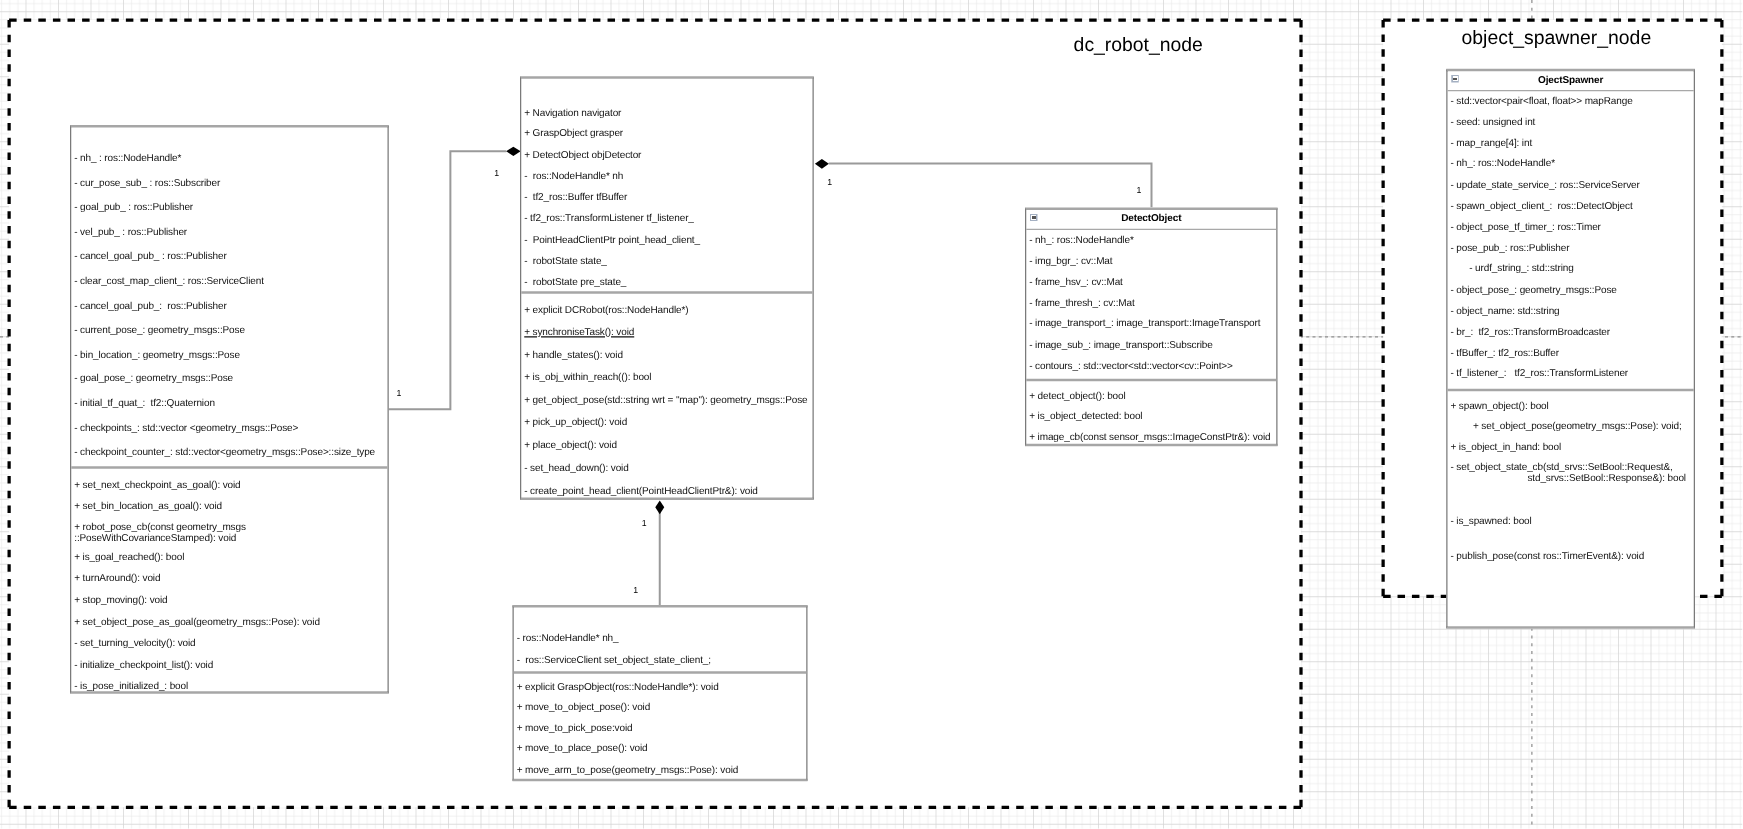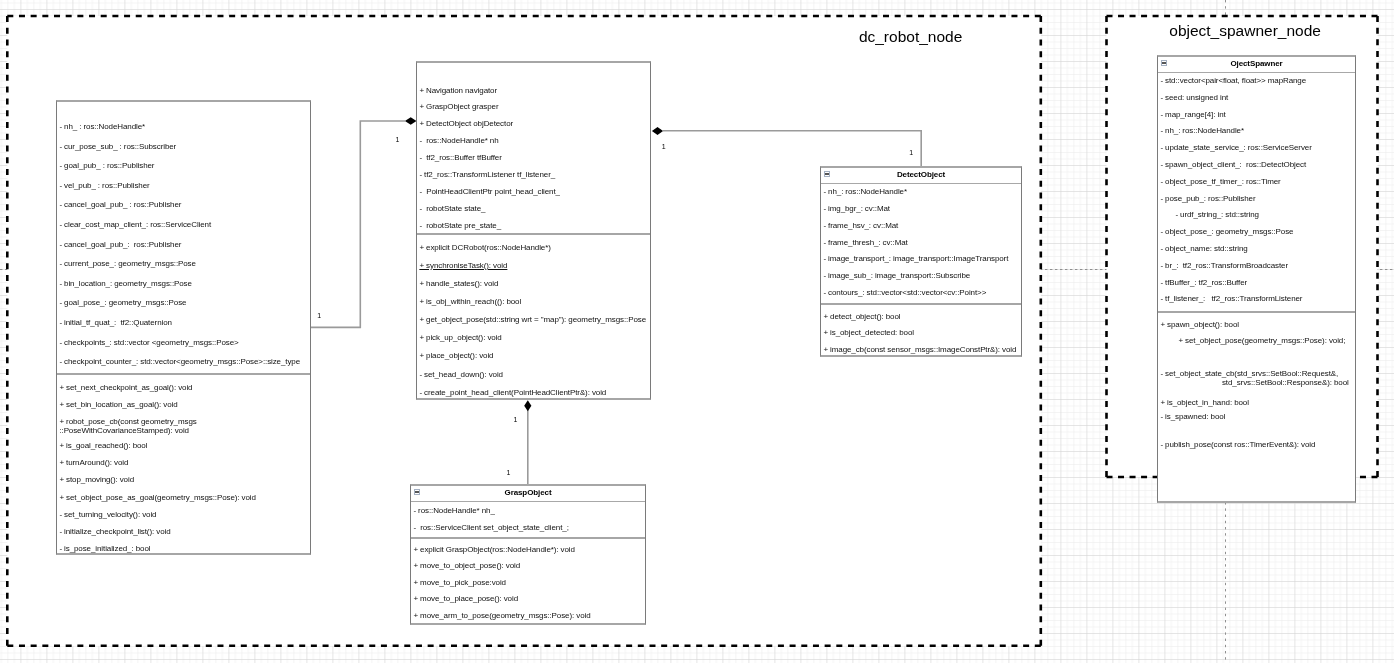--- a/index.html
+++ b/index.html
@@ -142,28 +142,20 @@
         <div class="row" style="position: absolute; left: 0px; top: 101.1px; line-height: 9.2px;">- contours_: std::vector&lt;std::vector&lt;cv::Point&gt;&gt;</div>
       </div>
       <div class="sec" style="position: absolute; left: 0px; right: 0px; top: 143.5px;">
         <div class="row" style="position: absolute; left: 0px; top: 0px; line-height: 9.2px;">+ detect_object(): bool</div>
         <div class="row" style="position: absolute; left: 0px; top: 16.6px; line-height: 9.2px;">+ is_object_detected: bool</div>
         <div class="row" style="position: absolute; left: 0px; top: 33.2px; line-height: 9.2px;">+ image_cb(const sensor_msgs::ImageConstPtr&amp;): void</div>
       </div>
       <div style="position: absolute; left: 0px; right: 0px; top: 134.5px; height: 2px; background: rgb(166, 166, 166);"></div>
     </div>
     <div class="cls" style="left: 410px; top: 484px; width: 236px; height: 141px;">
-      <div class="cls-hdr" style="height: 16px;">
-        <span class="cls-icon"><svg width="6" height="6" viewBox="0 0 6 6" shape-rendering="crispEdges">
-            <rect x="0" y="0" width="6" height="6" fill="#a4b0c2"></rect>
-            <rect x="1" y="1" width="4" height="4" fill="#ffffff"></rect>
-            <rect x="1.3" y="2.1" width="3.4" height="1.9" fill="#565656"></rect>
-          </svg></span>
-        <span class="cls-title">GraspObject</span>
-      </div>
       <div class="sec" style="position: absolute; left: 0px; right: 0px; top: 20px;">
         <div class="row" style="position: absolute; left: 0px; top: 0px; line-height: 9.2px;">- ros::NodeHandle* nh_</div>
         <div class="row" style="position: absolute; left: 0px; top: 17px; line-height: 9.2px;">-  ros::ServiceClient set_object_state_client_;</div>
       </div>
       <div class="sec" style="position: absolute; left: 0px; right: 0px; top: 58.8px;">
         <div class="row" style="position: absolute; left: 0px; top: 0px; line-height: 9.2px;">+ explicit GraspObject(ros::NodeHandle*): void</div>
         <div class="row" style="position: absolute; left: 0px; top: 16.55px; line-height: 9.2px;">+ move_to_object_pose(): void</div>
         <div class="row" style="position: absolute; left: 0px; top: 33.1px; line-height: 9.2px;">+ move_to_pick_pose:void</div>
         <div class="row" style="position: absolute; left: 0px; top: 49.65px; line-height: 9.2px;">+ move_to_place_pose(): void</div>
         <div class="row" style="position: absolute; left: 0px; top: 66.2px; line-height: 9.2px;">+ move_arm_to_pose(geometry_msgs::Pose): void</div>
@@ -191,21 +183,21 @@
         <div class="row" style="position: absolute; left: 0px; top: 134.4px; line-height: 8.6px; margin-left: 15px;">- urdf_string_: std::string</div>
         <div class="row" style="position: absolute; left: 0px; top: 151.2px; line-height: 8.6px;">- object_pose_: geometry_msgs::Pose</div>
         <div class="row" style="position: absolute; left: 0px; top: 168px; line-height: 8.6px;">- object_name: std::string</div>
         <div class="row" style="position: absolute; left: 0px; top: 184.8px; line-height: 8.6px;">- br_:  tf2_ros::TransformBroadcaster</div>
         <div class="row" style="position: absolute; left: 0px; top: 201.6px; line-height: 8.6px;">- tfBuffer_: tf2_ros::Buffer</div>
         <div class="row" style="position: absolute; left: 0px; top: 218.4px; line-height: 8.6px;">- tf_listener_:   tf2_ros::TransformListener</div>
       </div>
       <div class="sec" style="position: absolute; left: 0px; right: 0px; top: 263.6px;">
         <div class="row" style="position: absolute; left: 0px; top: 0px; line-height: 8.6px;">+ spawn_object(): bool</div>
         <div class="row" style="position: absolute; left: 0px; top: 16.5px; line-height: 8.6px; margin-left: 18px;">+ set_object_pose(geometry_msgs::Pose): void;</div>
-        <div class="row" style="position: absolute; left: 0px; top: 33px; line-height: 8.6px; margin-top: 45px;">+ is_object_in_hand: bool</div>
+        <div class="row" style="position: absolute; left: 0px; top: 33px; line-height: 8.6px;">+ is_object_in_hand: bool</div>
         <div class="row" style="position: absolute; left: 0px; top: 49.5px; line-height: 8.6px;">- set_object_state_cb(std_srvs::SetBool::Request&amp;,
                              std_srvs::SetBool::Response&amp;): bool</div>
         <div class="row" style="position: absolute; left: 0px; top: 76.4px; line-height: 8.6px; margin-top: 44px;">- publish_pose(const ros::TimerEvent&amp;): void</div>
         <div class="row" style="position: absolute; left: 0px; top: 92.9px; line-height: 8.6px;">- is_spawned: bool</div>
       </div>
       <div style="position: absolute; left: 0px; right: 0px; top: 253.5px; height: 2px; background: rgb(166, 166, 166);"></div>
     </div>
   </div>
 
 <div class="mult" style="left: 317.2px; top: 311.5px;">1</div>

